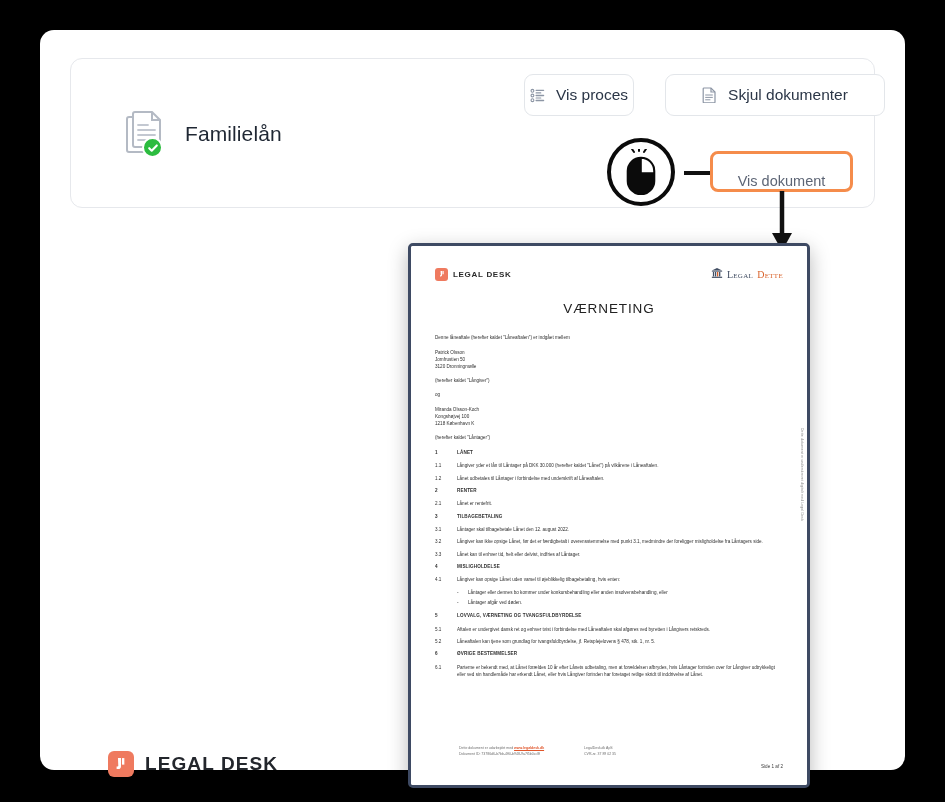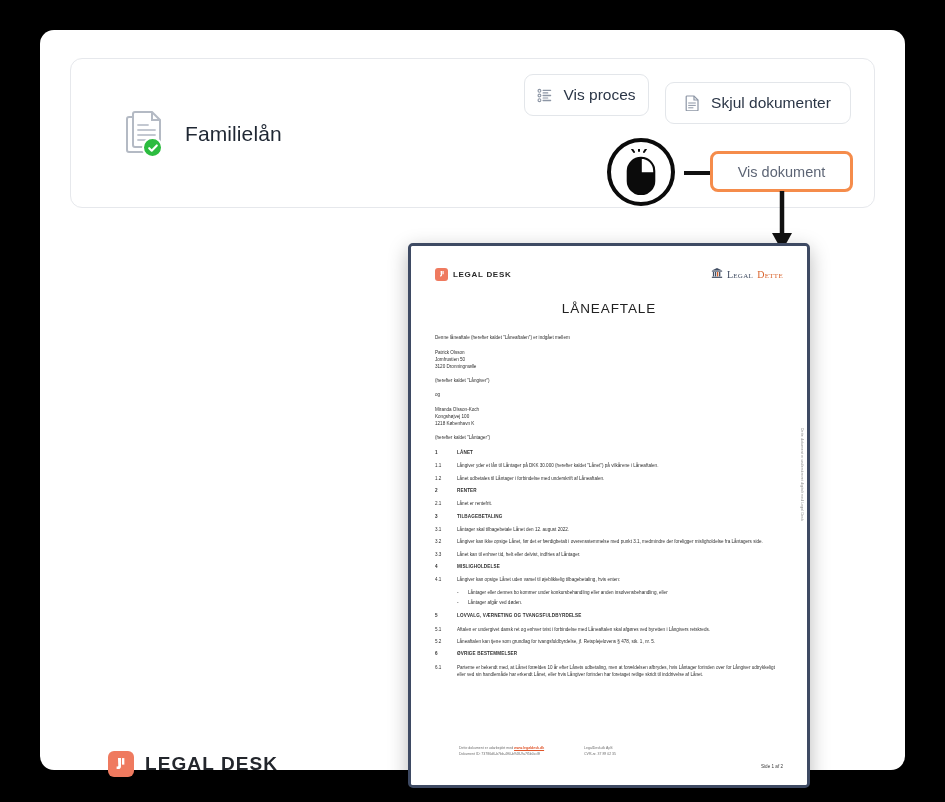--- a/index.html
+++ b/index.html
@@ -80,22 +80,22 @@
     border-radius: 9px;
     display: flex;
     align-items: center;
     justify-content: center;
     gap: 11px;
     padding: 0 18px;
     font-size: 15.5px;
     color: #2b3647;
     white-space: nowrap;
   }
-  #btn-vis-proces { left: 484px; top: 44px; width: 125px; }
-  #btn-skjul-dok  { left: 625px; top: 44px; width: 186px; margin-top: 8px; }
+  #btn-vis-proces { left: 484px; top: 44px; width: 110px; }
+  #btn-skjul-dok  { left: 625px; top: 44px; width: 220px; }
   .tb-icon { display: flex; align-items: center; color: #8d96a5; flex: none; }
 
   
   #callout-line {
     position: absolute;
     left: 644px; top: 141px;
     width: 70px; height: 4px;
     background: #111111;
   }
 
@@ -109,21 +109,21 @@
     display: flex; align-items: center; justify-content: center;
   }
 
   #vis-dokument-btn {
     position: absolute;
     left: 670px; top: 121px;
     width: 143px; height: 41px;
     background: #ffffff;
     border: 3.5px solid #f58c4b;
     border-radius: 8px;
-    display: flex; align-items: center; justify-content: center;
+    display: flex; align-items: flex-end; justify-content: center;
     font-size: 14.5px;
     color: #5d6575;
   }
 
   #arrow-down {
     position: absolute;
     left: 716px; top: 161px;
     width: 52px; height: 62px;
   }
 
@@ -367,21 +367,21 @@
               <rect x="7" y="5.8" width="1.5" height="5.2" fill="#d9622a"></rect>
               <rect x="9.4" y="5.8" width="1.5" height="5.2" fill="#424e63"></rect>
               <rect x="1" y="11.3" width="12" height="1.4" fill="#424e63"></rect>
             </svg>
           </span>
           <span class="ld-serif-text ld-serif-legal">Legal</span>
           <span class="ld-serif-text ld-serif-desk">Dette</span>
         </div>
       </div>
 
-      <div id="doc-heading">LÅNEAFTALE</div>
+      <div id="doc-heading">VÆRNETING</div>
 
       <div class="p">Denne låneaftale (herefter kaldet "Låneaftalen") er indgået mellem</div>
 
       <div class="blk">
         <div class="p tight">Patrick Olsson</div>
         <div class="p tight">Jomfrustien 50</div>
         <div class="p tight">3120 Dronningmølle</div>
       </div>
       <div class="p">(herefter kaldet "Långiver")</div>
       <div class="p">og</div>

